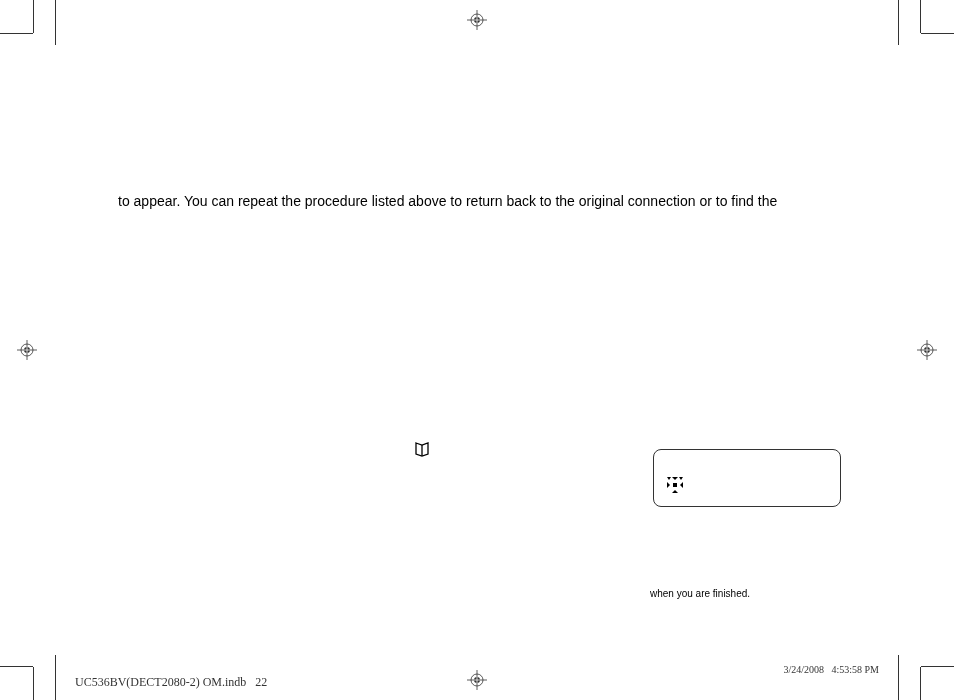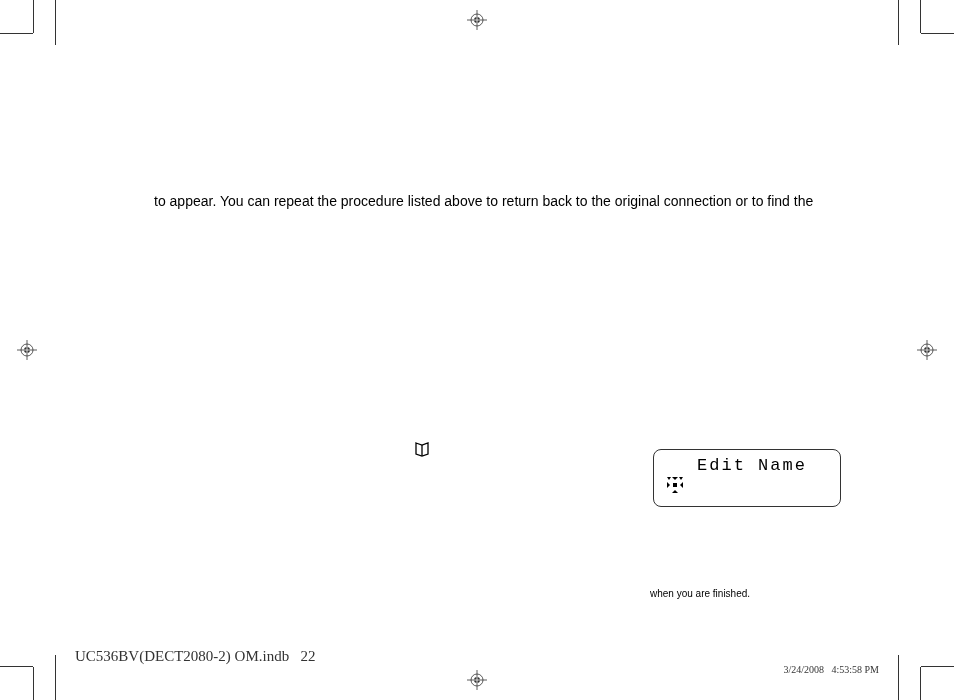--- a/index.html
+++ b/index.html
@@ -43,21 +43,20 @@
     .reg-right { right: 17px; top: 50%; transform: translateY(-50%); }
 
     
     .body-text {
       position: absolute;
       top: 193px;
       left: 118px;
       right: 118px;
       font-size: 14px;
       color: #000;
-      margin-left: 36px;
     }
 
     
     .book-icon {
       position: absolute;
       top: 442px;
       left: 415px;
     }
 
     
@@ -90,23 +89,23 @@
       position: absolute;
       top: 588px;
       left: 650px;
       font-size: 10px;
       color: #000;
     }
 
     
     .footer-left {
       position: absolute;
-      bottom: 35px;
+      bottom: 10px;
       left: 75px;
-      font-size: 15px;
+      font-size: 12px;
       color: #333;
       font-family: "Times New Roman", serif;
     }
     .footer-right {
       position: absolute;
       bottom: 25px;
       right: 75px;
       font-size: 10px;
       color: #333;
       font-family: "Times New Roman", serif;
@@ -172,21 +171,20 @@
 <div class="body-text">to appear. You can repeat the procedure listed above to return back to the original connection or to find the</div>
 
 <div class="book-icon">
   <svg width="14" height="15" viewBox="0 0 14 15">
     <path d="M1 1 L7 3 L13 1 L13 12 L7 14 L1 12 Z" fill="none" stroke="#000" stroke-width="1.3"></path>
     <line x1="7" y1="3" x2="7" y2="14" stroke="#000" stroke-width="1.3"></line>
   </svg>
 </div>
 
 <div class="display-box">
-  <div class="display-title">Edit Name</div>
   <div class="cursor-indicator">
     <svg width="22" height="22" viewBox="0 0 22 22">
       <rect x="9" y="9" width="4" height="4" fill="#000"></rect>
       <polygon points="8,3 11,6 14,3" fill="#000"></polygon>
       <polygon points="3,3 7,3 5,6" fill="#000"></polygon>
       <polygon points="15,3 19,3 17,6" fill="#000"></polygon>
       <polygon points="3,8 6,11 3,14" fill="#000"></polygon>
       <polygon points="19,8 16,11 19,14" fill="#000"></polygon>
       <polygon points="8,19 11,16 14,19" fill="#000"></polygon>
     </svg>

